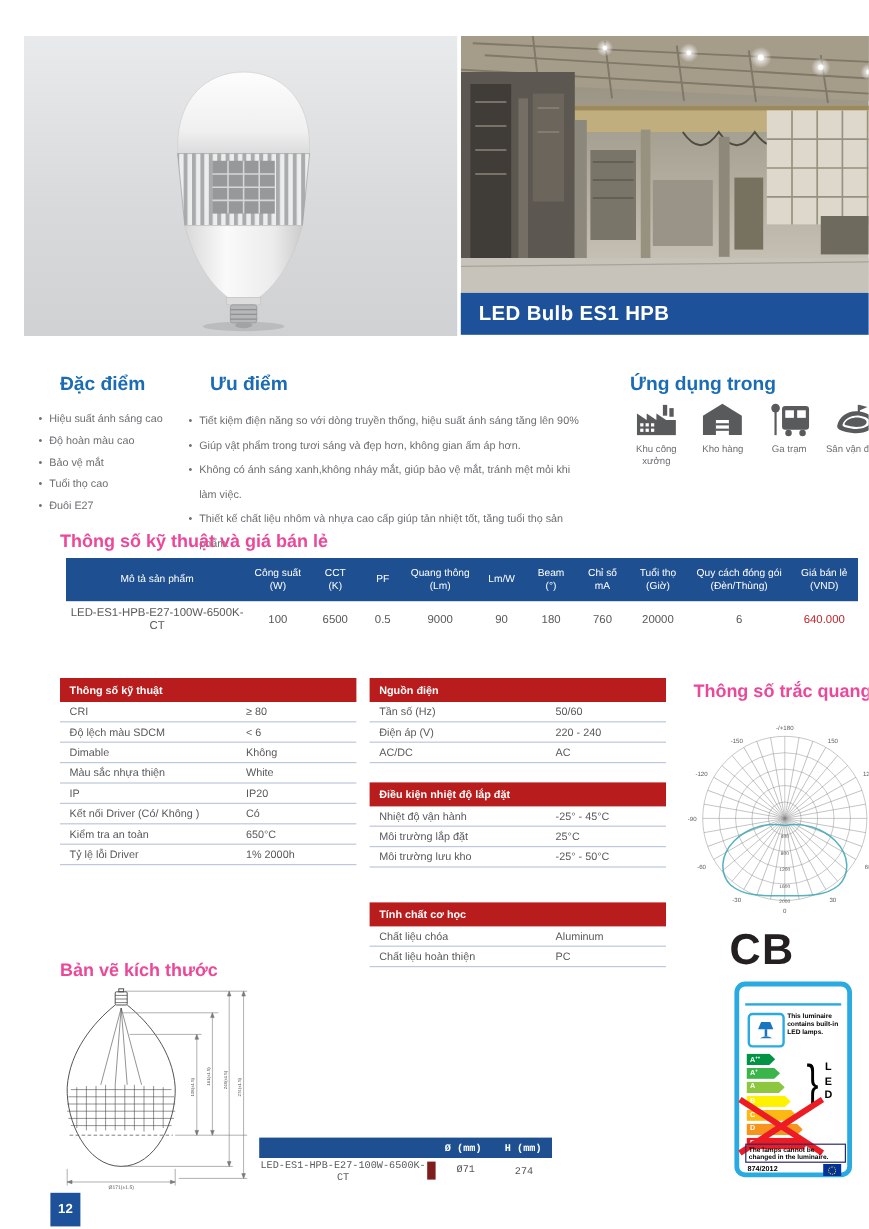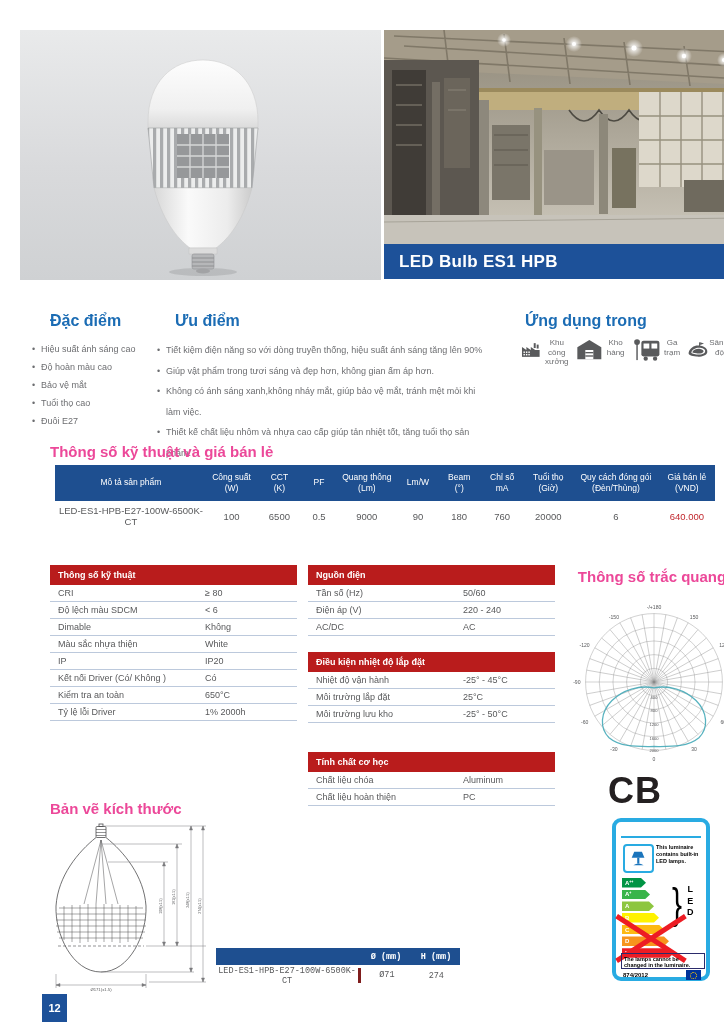--- a/index.html
+++ b/index.html
@@ -19,21 +19,21 @@
   .sub-title{font-size:15px;font-weight:bold;color:#ec4899;}
 
   .bullets{list-style:none;margin:0;padding:0;color:#6d6e71;font-size:9px;}
   .bullets li{position:relative;padding-left:9px;}
   .bullets li::before{content:"•";position:absolute;left:0;color:#6d6e71;}
   .feat li{line-height:18px;}
   .adv li{line-height:20.5px;}
 
   
   .apps-row{left:501px;top:334px;width:218px;display:flex;justify-content:space-between;}
-  .app{width:52px;display:flex;flex-direction:row;align-items:flex-start;}
+  .app{width:52px;display:flex;flex-direction:column;align-items:center;}
   .app svg{width:36px;height:32px;}
   .app .lbl{margin-top:4px;font-size:8px;color:#6d6e71;text-align:center;line-height:9.5px;}
 
   
   .spec-table{left:35px;top:465px;width:660px;}
   .spec-head{display:flex;background:#1e4f90;color:#fff;min-height:36px;}
   .spec-head .c{display:flex;align-items:center;justify-content:center;text-align:center;
                 white-space:pre-line;font-size:8.5px;line-height:1.3;padding:2px 1px;box-sizing:border-box;}
   .spec-row{display:flex;height:30px;align-items:center;color:#58595b;font-size:9.5px;}
   .spec-row .c{text-align:center;box-sizing:border-box;}
@@ -84,21 +84,21 @@
   .enl-flag .ring{width:5px;height:5px;border:1px dotted #ffcc00;border-radius:50%;}
 
   
   .dim-wrap{left:26px;top:822px;width:168px;height:172px;}
   .dim-table{left:196px;top:948px;width:244px;font-size:8.5px;color:#58595b;font-family:Liberation Mono, monospace;}
   .dim-head{display:flex;background:#1e4f90;color:#fff;height:17px;align-items:center;font-weight:bold;}
   .dim-row{display:flex;height:21px;align-items:center;background:#fff;}
   .dc1{width:144px;text-align:center;}
   .dc2{width:52px;text-align:center;}
   .dc3{width:48px;text-align:center;}
-  .dim-row .dc2{border-left:3px solid #7f1d1d;height:15px;line-height:15px;}
+  .dim-row .dc2{border-left:7px solid #7f1d1d;height:15px;line-height:15px;}
 
   .page-num{left:22px;top:994px;width:25px;height:28px;background:#1d5199;color:#fff;
             display:flex;align-items:center;justify-content:center;font-size:11px;font-weight:bold;}
 </style>
 </head>
 <body>
 
 <div class="page">
 
   <div class="abs hero-left">

